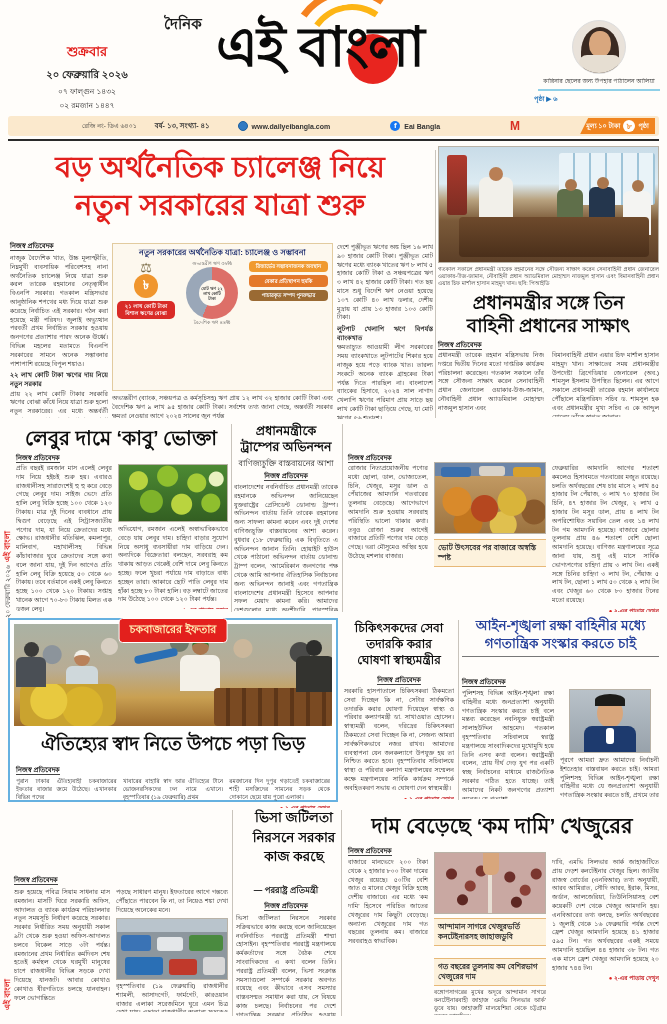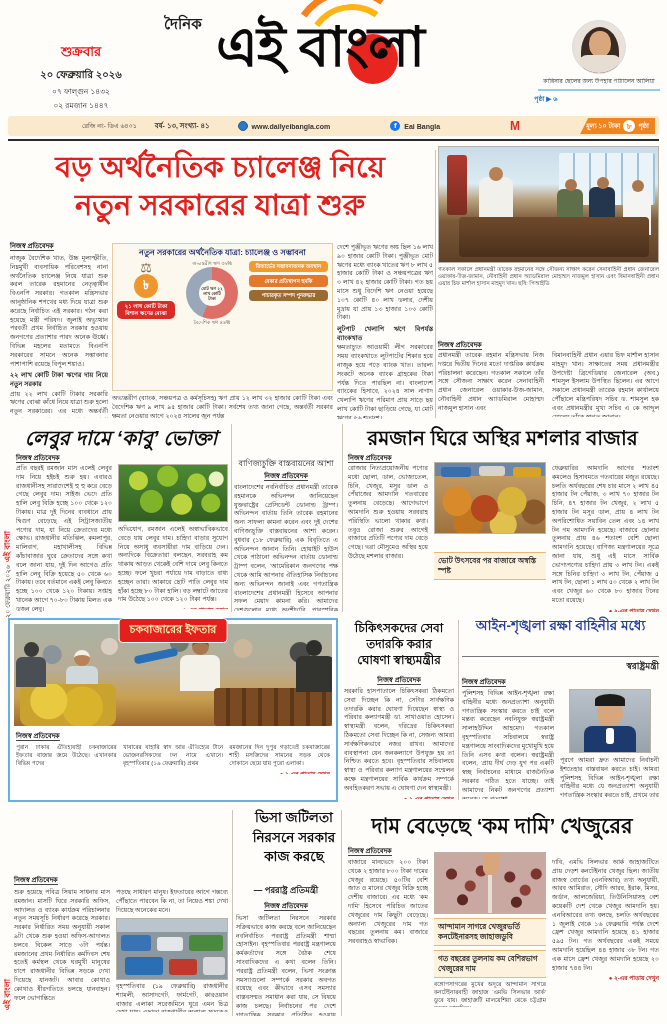--- a/index.html
+++ b/index.html
@@ -73,21 +73,21 @@
   .cols3{display:flex;gap:6px;}
   
   .ph-fig{position:absolute;border-radius:3px;}
   .head{position:absolute;border-radius:50%;}
 </style>
 </head>
 <body>
 
 <div class="page">
 
-  <div class="abs ctr" style="left:16px;top:42px;width:130px;">
+  <div class="abs ctr" style="left:22px;top:42px;width:130px;">
     <div class="m-weekday">শুক্রবার</div>
     <div class="m-date1">২০ ফেব্রুয়ারি ২০২৬</div>
     <div class="m-date2">০৭ ফাল্গুন ১৪৩২</div>
     <div class="m-date2">০২ রমজান ১৪৪৭</div>
   </div>
 
   <div class="abs logo-wrap" style="left:150px;top:12px;width:340px;height:102px;">
     <div class="arc" style="width:120px;height:120px;border-width:7px;left:140px;top:-24px;transform:rotate(-10deg);"></div>
     <div class="arc arc2" style="width:92px;height:92px;border-width:6px;left:156px;top:-8px;transform:rotate(-10deg);"></div>
     <div class="sun" style="left:198px;top:22px;"></div>
@@ -175,69 +175,76 @@
     <div class="head" style="left:50px;top:20px;width:14px;height:14px;background:#b97f55;"></div>
     <div class="ph-fig" style="left:118px;top:42px;width:26px;height:36px;background:#5f6f4a;border-radius:6px 6px 0 0;"></div>
     <div class="head" style="left:126px;top:32px;width:12px;height:12px;background:#a9764d;"></div>
     <div class="ph-fig" style="left:150px;top:40px;width:26px;height:40px;background:#24364d;border-radius:6px 6px 0 0;"></div>
     <div class="head" style="left:158px;top:30px;width:12px;height:12px;background:#a9764d;"></div>
     <div class="ph-fig" style="left:184px;top:44px;width:28px;height:44px;background:#f4f4f2;border-radius:6px 6px 0 0;"></div>
     <div class="head" style="left:193px;top:33px;width:12px;height:12px;background:#a9764d;"></div>
     <div class="ph-fig" style="left:20px;top:70px;width:190px;height:40px;background:linear-gradient(#6e4a2c,#4a2f1a);border-radius:4px;"></div>
   </div>
   <div class="abs caption just" style="left:438px;top:266px;width:221px;height:23px;">গতকাল সকালে প্রধানমন্ত্রী তারেক রহমানের সঙ্গে সৌজন্য সাক্ষাৎ করেন সেনাবাহিনী প্রধান জেনারেল ওয়াকার-উজ-জামান, নৌবাহিনী প্রধান অ্যাডমিরাল মোহাম্মদ নাজমুল হাসান এবং বিমানবাহিনী প্রধান এয়ার চিফ মার্শাল হাসান মাহমুদ খান। ছবি: পিআইডি</div>
+  <div class="abs ctr" style="left:438px;top:291px;width:221px;font-size:18.5px;line-height:1.25;">
+    <div class="hl">প্রধানমন্ত্রীর সঙ্গে তিন</div>
+    <div class="hl">বাহিনী প্রধানের সাক্ষাৎ</div>
+  </div>
   <div class="abs byline" style="left:438px;top:339px;"><span>নিজস্ব প্রতিবেদক</span></div>
   <div class="abs body-txt just" style="left:438px;top:351px;width:106px;height:66px;">প্রধানমন্ত্রী তারেক রহমান মন্ত্রিসভায় নিজ দপ্তরে দ্বিতীয় দিনের মতো দাপ্তরিক কার্যক্রম পরিচালনা করেছেন। গতকাল সকালে তাঁর সঙ্গে সৌজন্য সাক্ষাৎ করেন সেনাবাহিনী প্রধান জেনারেল ওয়াকার-উজ-জামান, নৌবাহিনী প্রধান অ্যাডমিরাল মোহাম্মদ নাজমুল হাসান এবং</div>
   <div class="abs body-txt just" style="left:552px;top:351px;width:107px;height:66px;">বিমানবাহিনী প্রধান এয়ার চিফ মার্শাল হাসান মাহমুদ খান। সাক্ষাতের সময় প্রধানমন্ত্রীর উপদেষ্টা ব্রিগেডিয়ার জেনারেল (অব.) শামসুল ইসলাম উপস্থিত ছিলেন। এর আগে সকালে প্রধানমন্ত্রী তারেক রহমান কার্যালয়ে পৌঁছালে মন্ত্রিপরিষদ সচিব ড. শামসুল হক এবং প্রধানমন্ত্রীর মুখ্য সচিব এ কে আব্দুল মোনেম তাঁকে স্বাগত জানান।</div>
 
   <div class="abs strip" style="left:1px;top:432px;height:186px;">
     <span class="d">২০ ফেব্রুয়ারি ২০২৬</span>
     <span class="b">এই বাংলা</span>
   </div>
 
-  <div class="abs ctr hl" style="left:14px;top:423px;width:214px;font-size:20px;font-style:italic;">লেবুর দামে ‘কাবু’ ভোক্তা</div>
+  <div class="abs ctr hl" style="left:14px;top:423px;width:214px;font-size:20px;">লেবুর দামে ‘কাবু’ ভোক্তা</div>
   <div class="abs byline" style="left:16px;top:452px;"><span>নিজস্ব প্রতিবেদক</span></div>
   <div class="abs body-txt just" style="left:16px;top:464px;width:96px;height:148px;">প্রতি বছরই রমজান মাস এলেই লেবুর দাম নিয়ে হইচই শুরু হয়। এবারও রাজধানীসহ সারাদেশেই হু হু করে বেড়ে গেছে লেবুর দাম। সাইজ ভেদে প্রতি হালি লেবু বিক্রি হচ্ছে ১০০ থেকে ১২০ টাকায়। মাত্র দুই দিনের ব্যবধানে প্রায় দ্বিগুণ বেড়েছে এই সিট্রাসজাতীয় পণ্যের দাম, যা নিয়ে ক্রেতাদের মধ্যে ক্ষোভ। রাজধানীর মতিঝিল, কমলাপুর, মালিবাগ, মহাখালীসহ বিভিন্ন কাঁচাবাজার ঘুরে ক্রেতাদের সঙ্গে কথা বলে জানা যায়, দুই দিন আগেও প্রতি হালি লেবু বিক্রি হয়েছে ৫০ থেকে ৬০ টাকায়। তবে বর্তমানে একই লেবু কিনতে হচ্ছে ১০০ থেকে ১২০ টাকায়। সপ্তাহ খানেক আগে ৭০-৮০ টাকায় মিলত এক ডজন লেবু।</div>
   <div class="abs" style="left:118px;top:464px;width:110px;height:148px;overflow:hidden;">
     <div class="photo" style="width:110px;height:58px;background:#3f7d2c radial-gradient(circle at 20% 30%,#b9d43f 0 9px,transparent 10px);
       background-image:radial-gradient(circle at 18% 28%,#b9d43f 0 9px,transparent 10px),radial-gradient(circle at 45% 20%,#8fbf2e 0 10px,transparent 11px),
       radial-gradient(circle at 72% 32%,#a5cc37 0 9px,transparent 10px),radial-gradient(circle at 90% 25%,#e9f2c0 0 7px,transparent 8px),
       radial-gradient(circle at 30% 65%,#7fb32a 0 11px,transparent 12px),radial-gradient(circle at 58% 70%,#b9d43f 0 10px,transparent 11px),
       radial-gradient(circle at 85% 68%,#8fbf2e 0 9px,transparent 10px),linear-gradient(#4c8a33,#335f22);"></div>
     <div class="body-txt just" style="margin-top:3px;height:84px;">
       <span>অভিযোগ, রমজান এলেই অস্বাভাবিকভাবে বেড়ে যায় লেবুর দাম। চাহিদা বাড়ার সুযোগ নিয়ে অসাধু ব্যবসায়ীরা দাম বাড়িয়ে দেন। অন্যদিকে বিক্রেতারা বলছেন, সরবরাহ কম থাকায় আড়ত থেকেই বেশি দামে লেবু কিনতে হচ্ছে। ফলে খুচরা পর্যায়ে দাম বাড়াতে বাধ্য হচ্ছেন তারা। আকারে ছোট পাতি লেবুর দাম হাঁকা হচ্ছে ৮০ টাকা হালি। বড় লম্বাটে জাতের দাম উঠেছে ১০০ থেকে ১২০ টাকা পর্যন্ত।</span>
       <span class="more"><span class="dot">●</span> <span>২-এর পাতায় দেখুন</span></span>
     </div>
   </div>
 
   <div class="abs vsep" style="left:230.5px;top:424px;height:188px;"></div>
 
+  <div class="abs ctr" style="left:234px;top:423px;width:104px;font-size:12.5px;line-height:1.3;">
+    <div class="hl">প্রধানমন্ত্রীকে</div>
+    <div class="hl">ট্রাম্পের অভিনন্দন</div>
+  </div>
   <div class="abs ctr" style="left:234px;top:457px;width:104px;font-size:8px;color:#222;">বাণিজ্যচুক্তি বাস্তবায়নের আশা</div>
   <div class="abs byline ctr" style="left:234px;top:470px;width:104px;"><span>নিজস্ব প্রতিবেদক</span></div>
   <div class="abs body-txt just" style="left:234px;top:483px;width:104px;height:128px;">
     <span>বাংলাদেশের নবনির্বাচিত প্রধানমন্ত্রী তারেক রহমানকে অভিনন্দন জানিয়েছেন যুক্তরাষ্ট্রের প্রেসিডেন্ট ডোনাল্ড ট্রাম্প। অভিনন্দন বার্তায় তিনি তারেক রহমানের জন্য সাফল্য কামনা করেন এবং দুই দেশের বাণিজ্যচুক্তি বাস্তবায়নের আশা করেন। বুধবার (১৮ ফেব্রুয়ারি) এক বিবৃতিতে এ অভিনন্দন জানান তিনি। হোয়াইট হাউস থেকে পাঠানো অভিনন্দন বার্তায় ডোনাল্ড ট্রাম্প বলেন, ‘আমেরিকান জনগণের পক্ষ থেকে আমি আপনার ঐতিহাসিক নির্বাচনের জন্য অভিনন্দন জানাই এবং গণতান্ত্রিক বাংলাদেশের প্রধানমন্ত্রী হিসেবে আপনার সফল মেয়াদ কামনা করি। আমাদের দেশগুলোর মধ্যে অংশীদারি, পারস্পরিক শ্রদ্ধা এবং একটি মুক্ত ও উন্মুক্ত ইন্দো-প্যাসিফিক গড়ে তোলার স্বার্থে একসঙ্গে কাজ করার প্রত্যাশা রাখি।’</span>
     
   </div>
 
   <div class="abs vsep" style="left:341.5px;top:424px;height:188px;"></div>
 
-  <div class="abs ctr hl" style="left:346px;top:423px;width:313px;font-size:20px;">রমজান ঘিরে অস্থির মশলার বাজার</div>
   <div class="abs byline" style="left:348px;top:452px;"><span>নিজস্ব প্রতিবেদক</span></div>
   <div class="abs body-txt just" style="left:348px;top:464px;width:80px;height:148px;">রোজার নিত্যপ্রয়োজনীয় পণ্যের মধ্যে ছোলা, ডাল, ভোজ্যতেল, চিনি, খেজুর, মসুর ডাল ও পেঁয়াজের আমদানি গতবারের তুলনায় বেড়েছে। আগেভাগে আমদানি শুরু হওয়ায় সরবরাহ পরিস্থিতি ভালো থাকার কথা। তবুও রোজা শুরুর আগেই বাজারে প্রতিটি পণ্যের দাম বেড়ে গেছে। ভরা মৌসুমেও অস্থির হয়ে উঠেছে মশলার বাজার।</div>
   <div class="abs" style="left:434px;top:462px;width:112px;height:150px;">
     <div class="photo" style="width:112px;height:72px;
       background-image:linear-gradient(180deg,#6d86a8 0 18%,transparent 18%),radial-gradient(circle at 20% 55%,#d98a2b 0 14px,transparent 15px),
       radial-gradient(circle at 45% 65%,#b5471f 0 13px,transparent 14px),radial-gradient(circle at 70% 55%,#d9b43a 0 14px,transparent 15px),
       radial-gradient(circle at 90% 70%,#8a5a2c 0 12px,transparent 13px),radial-gradient(circle at 30% 85%,#c2761f 0 14px,transparent 15px),
       radial-gradient(circle at 62% 88%,#e0c04f 0 13px,transparent 14px),linear-gradient(#caa26a,#9c7340);">
       <div class="ph-fig" style="left:6px;top:4px;width:30px;height:10px;background:#3a6fae;"></div>
       <div class="ph-fig" style="left:44px;top:3px;width:26px;height:10px;background:#d8d2c8;"></div>
       <div class="ph-fig" style="left:78px;top:4px;width:28px;height:10px;background:#d8a12c;"></div>
     </div>
-    <div class="quote-box" style="margin-top:18px;">ভোট উৎসবের পর বাজারে অস্বস্তি স্পষ্ট</div>
+    <div class="quote-box" style="margin-top:5px;">ভোট উৎসবের পর বাজারে অস্বস্তি স্পষ্ট</div>
   </div>
   <div class="abs body-txt just" style="left:552px;top:464px;width:107px;height:148px;">
     <span>ফেব্রুয়ারির আমদানি আগের শতাংশ কমলেও হিসাবমতে গতবারের মজুত রয়েছে। চলতি অর্থবছরের শেষ চার মাসে ২ লাখ ৪৫ হাজার টন পেঁয়াজ, ৩ লাখ ৭০ হাজার টন চিনি, ৪৭ হাজার টন খেজুর, ২ লাখ ৫ হাজার টন মসুর ডাল, প্রায় ৪ লাখ টন অপরিশোধিত সয়াবিন তেল এবং ১৪ লাখ টন গম আমদানি হয়েছে। বাজারে ছোলার তুলনায় প্রায় ৪৬ শতাংশ বেশি ছোলা আমদানি হয়েছে। বাণিজ্য মন্ত্রণালয়ের সূত্রে জানা যায়, শুধু এই মাসে সার্বিক ভোগ্যপণ্যের চাহিদা প্রায় ৩ লাখ টন। একই সঙ্গে চিনির চাহিদা ৩ লাখ টন, পেঁয়াজ ৫ লাখ টন, ছোলা ১ লাখ ৫০ থেকে ২ লাখ টন এবং খেজুর ৬০ থেকে ৮০ হাজার টনের মতো রয়েছে।</span>
     <span class="more"><span class="dot">●</span> <span>২-এর পাতায় দেখুন</span></span>
   </div>
 
   <div class="abs iftar-box" style="left:8px;top:618px;width:330px;height:184px;">
     <div class="red-badge">চকবাজারের ইফতার</div>
     <div class="photo" style="margin:4px;height:102px;border:none;
       background-image:radial-gradient(circle at 12% 30%,#8c949b 0 9px,transparent 10px),radial-gradient(circle at 30% 22%,#d8cfc2 0 8px,transparent 9px),
@@ -248,20 +255,21 @@
       <div class="head" style="left:178px;top:14px;width:17px;height:17px;background:#a9764d;border-top:5px solid #2e7d32;"></div>
       <div class="ph-fig" style="left:166px;top:31px;width:40px;height:36px;background:#f4f1e8;border-radius:7px 7px 0 0;"></div>
       <div class="ph-fig" style="left:120px;top:28px;width:44px;height:8px;background:#2a6fb5;border-radius:4px;transform:rotate(-12deg);"></div>
       <div class="ph-fig" style="left:6px;top:60px;width:96px;height:42px;background:radial-gradient(circle at 30% 40%,#e8c93f 0 18px,transparent 19px),radial-gradient(circle at 65% 55%,#d9b32c 0 20px,transparent 21px),#caa32f;border-radius:8px;"></div>
       <div class="ph-fig" style="left:200px;top:64px;width:118px;height:38px;background:repeating-linear-gradient(90deg,#7a4a22 0 12px,#5d3618 12px 16px);border-radius:4px;"></div>
       <div class="head" style="left:10px;top:18px;width:15px;height:15px;background:#3a3a38;"></div>
       <div class="ph-fig" style="left:2px;top:33px;width:30px;height:30px;background:#4a4f55;border-radius:6px 6px 0 0;"></div>
       <div class="head" style="left:292px;top:16px;width:16px;height:16px;background:#2d2d2b;"></div>
       <div class="ph-fig" style="left:282px;top:32px;width:38px;height:36px;background:#33332f;border-radius:6px 6px 0 0;"></div>
     </div>
+    <div class="ctr hl" style="font-size:18.5px;margin-top:2px;">ঐতিহ্যের স্বাদ নিতে উপচে পড়া ভিড়</div>
     <div class="byline" style="margin:3px 0 2px 6px;"><span>নিজস্ব প্রতিবেদক</span></div>
     <div class="cols3" style="padding:0 6px;">
       <div class="body-sm just" style="flex:1;height:30px;">পুরান ঢাকার ঐতিহ্যবাহী চকবাজারের ইফতার বাজার জমে উঠেছে। এখানকার বিভিন্ন পদের</div>
       <div class="body-sm just" style="flex:1;height:30px;">খাবারের বাহারি স্বাদ আর ঐতিহ্যের টানে ভোজনরসিকদের ঢল নামে এখানে। বৃহস্পতিবার (১৯ ফেব্রুয়ারি) প্রথম</div>
       <div class="body-sm just" style="flex:1;height:30px;overflow:hidden;">
         <span>রমজানের দিন দুপুর গড়াতেই চকবাজারের শাহী মসজিদের সামনের সড়ক থেকে দোকানে ছেয়ে যায় পুরো এলাকা।</span>
         <span class="more"><span class="dot">●</span> <span>২-এর পাতায় দেখুন</span></span>
       </div>
     </div>
   </div>
@@ -274,23 +282,23 @@
   <div class="abs byline ctr" style="left:344px;top:674px;width:110px;"><span>নিজস্ব প্রতিবেদক</span></div>
   <div class="abs body-txt just" style="left:344px;top:687px;width:110px;height:112px;">
     <span>সরকারি হাসপাতালে চিকিৎসকরা ঠিকমতো সেবা দিচ্ছেন কি না, সেটার সার্বক্ষণিক তদারকি করার ঘোষণা দিয়েছেন স্বাস্থ্য ও পরিবার কল্যাণমন্ত্রী ডা. সাখাওয়াত হোসেন। স্বাস্থ্যমন্ত্রী বলেন, দরিদ্রের চিকিৎসকরা ঠিকমতো সেবা দিচ্ছেন কি না, সেজন্য আমরা সার্বক্ষণিকভাবে নজর রাখব। আমাদের ব্যবস্থাপনা যেন জনকল্যাণে উপযুক্ত হয় তা নিশ্চিত করতে হবে। বৃহস্পতিবার সচিবালয়ে স্বাস্থ্য ও পরিবার কল্যাণ মন্ত্রণালয়ের সম্মেলন কক্ষে মন্ত্রণালয়ের সার্বিক কার্যক্রম সম্পর্কে অবহিতকরণ সভায় এ ঘোষণা দেন স্বাস্থ্যমন্ত্রী।</span>
     <span class="more"><span class="dot">●</span> <span>২-এর পাতায় দেখুন</span></span>
   </div>
 
   <div class="abs vsep" style="left:457.5px;top:620px;height:180px;"></div>
 
   <div class="abs ctr" style="left:462px;top:617px;width:197px;font-size:13.5px;line-height:1.3;">
     <div class="hl-blue">আইন-শৃঙ্খলা রক্ষা বাহিনীর মধ্যে</div>
+    <div class="hl-blue">গণতান্ত্রিক সংস্কার করতে চাই</div>
   </div>
   <div class="abs" style="left:462px;top:656px;width:197px;border-top:1px solid #777;"></div>
-  <div class="abs" style="left:462px;top:659px;width:197px;text-align:right;font-weight:bold;font-size:9px;">স্বরাষ্ট্রমন্ত্রী</div>
   <div class="abs byline" style="left:462px;top:676px;"><span>নিজস্ব প্রতিবেদক</span></div>
   <div class="abs body-txt just" style="left:462px;top:689px;width:92px;height:110px;">পুলিশসহ বিভিন্ন আইন-শৃঙ্খলা রক্ষা বাহিনীর মধ্যে জনপ্রত্যাশা অনুযায়ী গণতান্ত্রিক সংস্কার করতে চাই বলে মন্তব্য করেছেন নবনিযুক্ত স্বরাষ্ট্রমন্ত্রী সালাহউদ্দিন আহমেদ। গতকাল বৃহস্পতিবার সচিবালয়ে স্বরাষ্ট্র মন্ত্রণালয়ে সাংবাদিকদের মুখোমুখি হয়ে তিনি এসব কথা বলেন। স্বরাষ্ট্রমন্ত্রী বলেন, ‘প্রায় দীর্ঘ দেড় যুগ পর একটি স্বচ্ছ নির্বাচনের মাধ্যমে রাজনৈতিক সরকার গঠিত হতে যাচ্ছে। তাই আমাদের নিকট জনগণের প্রত্যাশা অনেক। যে প্রত্যাশা</div>
   <div class="abs" style="left:560px;top:689px;width:99px;height:110px;overflow:hidden;">
     <div class="photo" style="width:82px;height:64px;margin:0 auto;background:linear-gradient(#b9c2c9,#98a2ab);">
       <div class="head" style="left:27px;top:8px;width:26px;height:30px;background:#d8a67c;"></div>
       <div class="ph-fig" style="left:25px;top:4px;width:30px;height:12px;background:#1c1c1a;border-radius:50% 50% 0 0;"></div>
       <div class="ph-fig" style="left:14px;top:36px;width:52px;height:28px;background:#1d3a6e;border-radius:8px 8px 0 0;"></div>
       <div class="ph-fig" style="left:36px;top:38px;width:8px;height:16px;background:#fff;"></div>
     </div>
     <div class="body-txt just" style="margin-top:3px;height:42px;">
@@ -345,21 +353,21 @@
   <div class="abs" style="left:434px;top:852px;width:112px;height:164px;overflow:hidden;">
     <div class="photo" style="width:112px;height:62px;
       background-image:radial-gradient(circle at 15% 35%,#6d2f2a 0 5px,transparent 6px),radial-gradient(circle at 32% 55%,#8a4036 0 5px,transparent 6px),
       radial-gradient(circle at 25% 78%,#5d2722 0 5px,transparent 6px),radial-gradient(circle at 42% 30%,#7a362e 0 5px,transparent 6px),
       radial-gradient(circle at 68% 40%,#6d2f2a 0 5px,transparent 6px),radial-gradient(circle at 82% 62%,#8a4036 0 5px,transparent 6px),
       radial-gradient(circle at 74% 82%,#5d2722 0 5px,transparent 6px),radial-gradient(circle at 92% 35%,#7a362e 0 5px,transparent 6px),
       linear-gradient(90deg,#c9a8a2 0 48%,#e8dfd4 48% 52%,#c9a8a2 52%);">
       <div class="ph-fig" style="left:48px;top:0;width:16px;height:22px;background:#d8a67c;border-radius:0 0 6px 6px;"></div>
     </div>
     <div class="quote-box" style="margin-top:4px;">আন্দামান সাগরে খেজুরভর্তি কনটেইনারসহ জাহাজডুবি</div>
-    <div class="quote-box" style="margin-top:4px;">গত বছরের তুলনায় কম বেশিরভাগ খেজুরের দাম</div>
+    <div class="quote-box" style="margin-top:12px;">গত বছরের তুলনায় কম বেশিরভাগ খেজুরের দাম</div>
     <div class="body-sm just" style="margin-top:3px;height:26px;">বঙ্গোপসাগরের মুখের অদূরে আন্দামান সাগরে কনটেইনারবাহী জাহাজ ‘এমভি সিলভার আর্ক’ ডুবে যায়। জাহাজটি মালয়েশিয়া থেকে চট্টগ্রাম বন্দরে আসছিল।</div>
   </div>
   <div class="abs body-txt just" style="left:552px;top:858px;width:107px;height:158px;">
     <span>দাবি, এমভি সিলভার আর্ক জাহাজটিতে প্রায় দেড়শ কনটেইনার খেজুর ছিল। জাতীয় রাজস্ব বোর্ডের (এনবিআর) তথ্য অনুযায়ী, আরব আমিরাত, সৌদি আরব, ইরাক, মিসর, জর্ডান, আলজেরিয়া, তিউনিসিয়াসহ বেশ কয়েকটি দেশ থেকে খেজুর আমদানি হয়। এনবিআরের তথ্য বলছে, চলতি অর্থবছরের ১ জুলাই থেকে ১৬ ফেব্রুয়ারি পর্যন্ত দেশে ফ্রেশ খেজুর আমদানি হয়েছে ৪১ হাজার ৫৯৫ টন। গত অর্থবছরের একই সময়ে আমদানি হয়েছিল ৪৪ হাজার ৩৮ টন। গত এক মাসে ফ্রেশ খেজুর আমদানি হয়েছে ২০ হাজার ৭৪৪ টন।</span>
     <span class="more"><span class="dot">●</span> <span>২-এর পাতায় দেখুন</span></span>
   </div>
 
 </div>
 
 </body></html>

